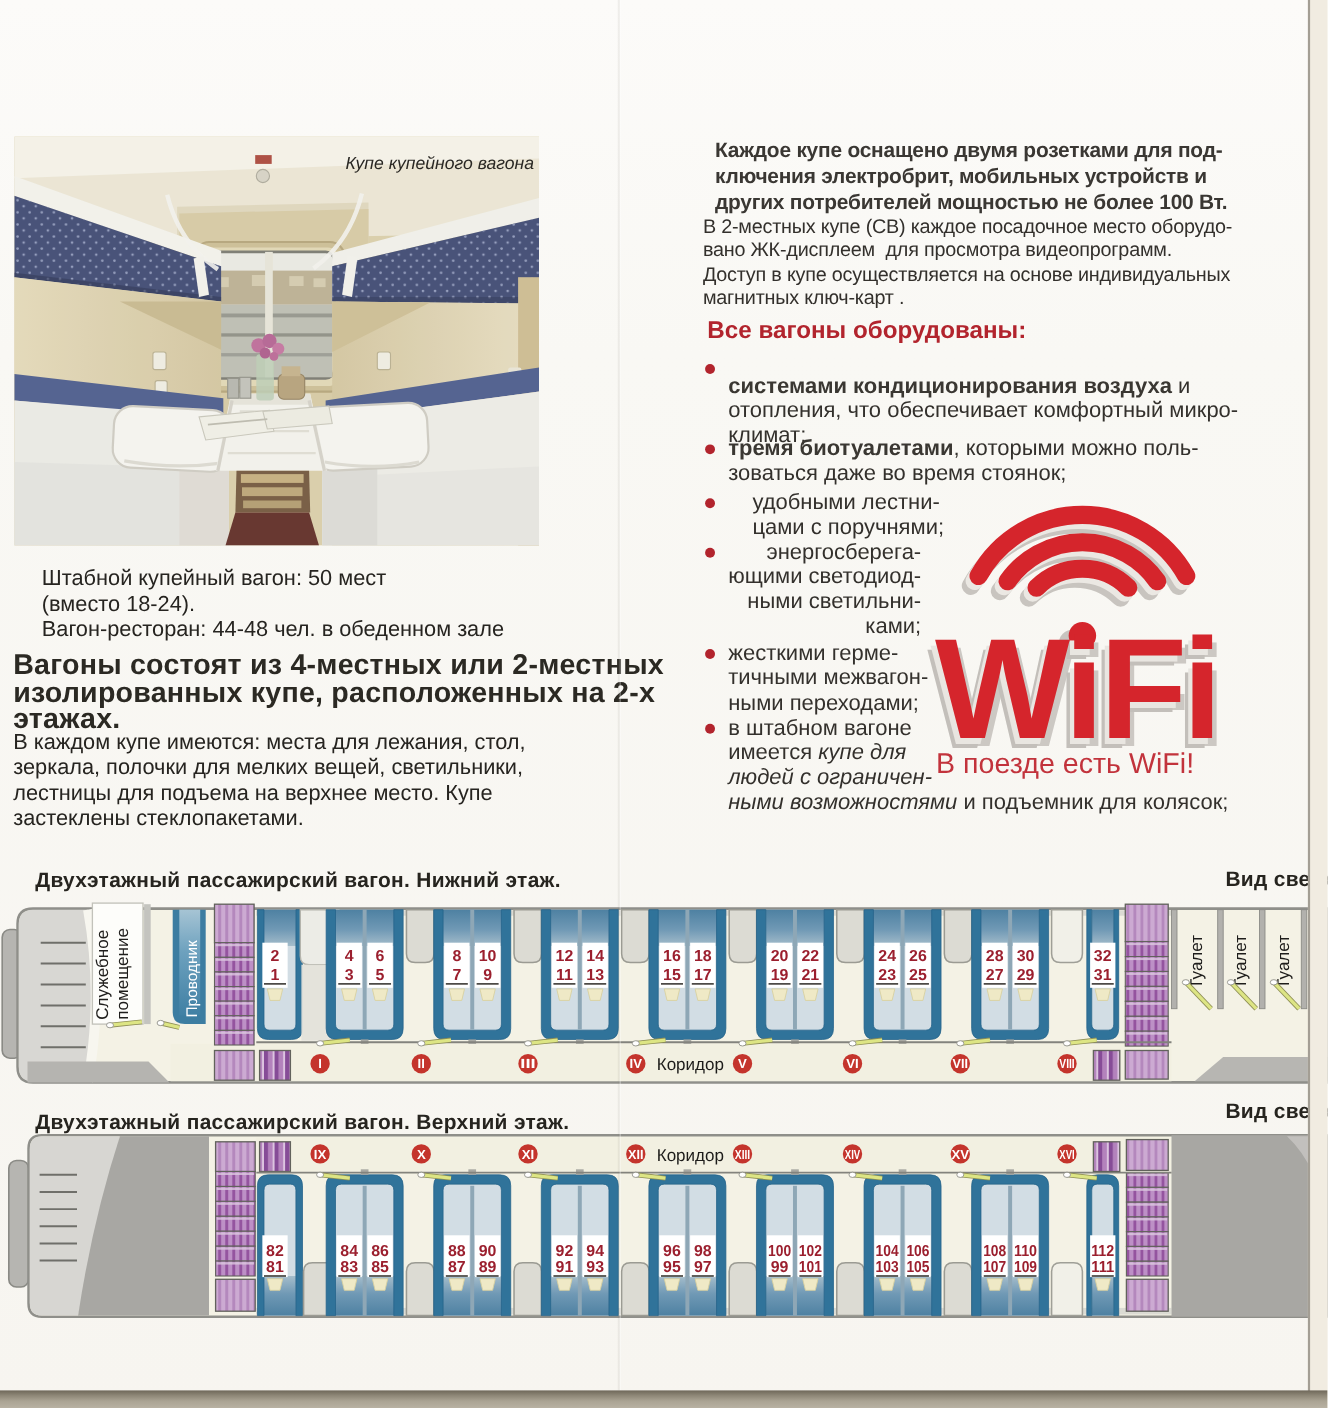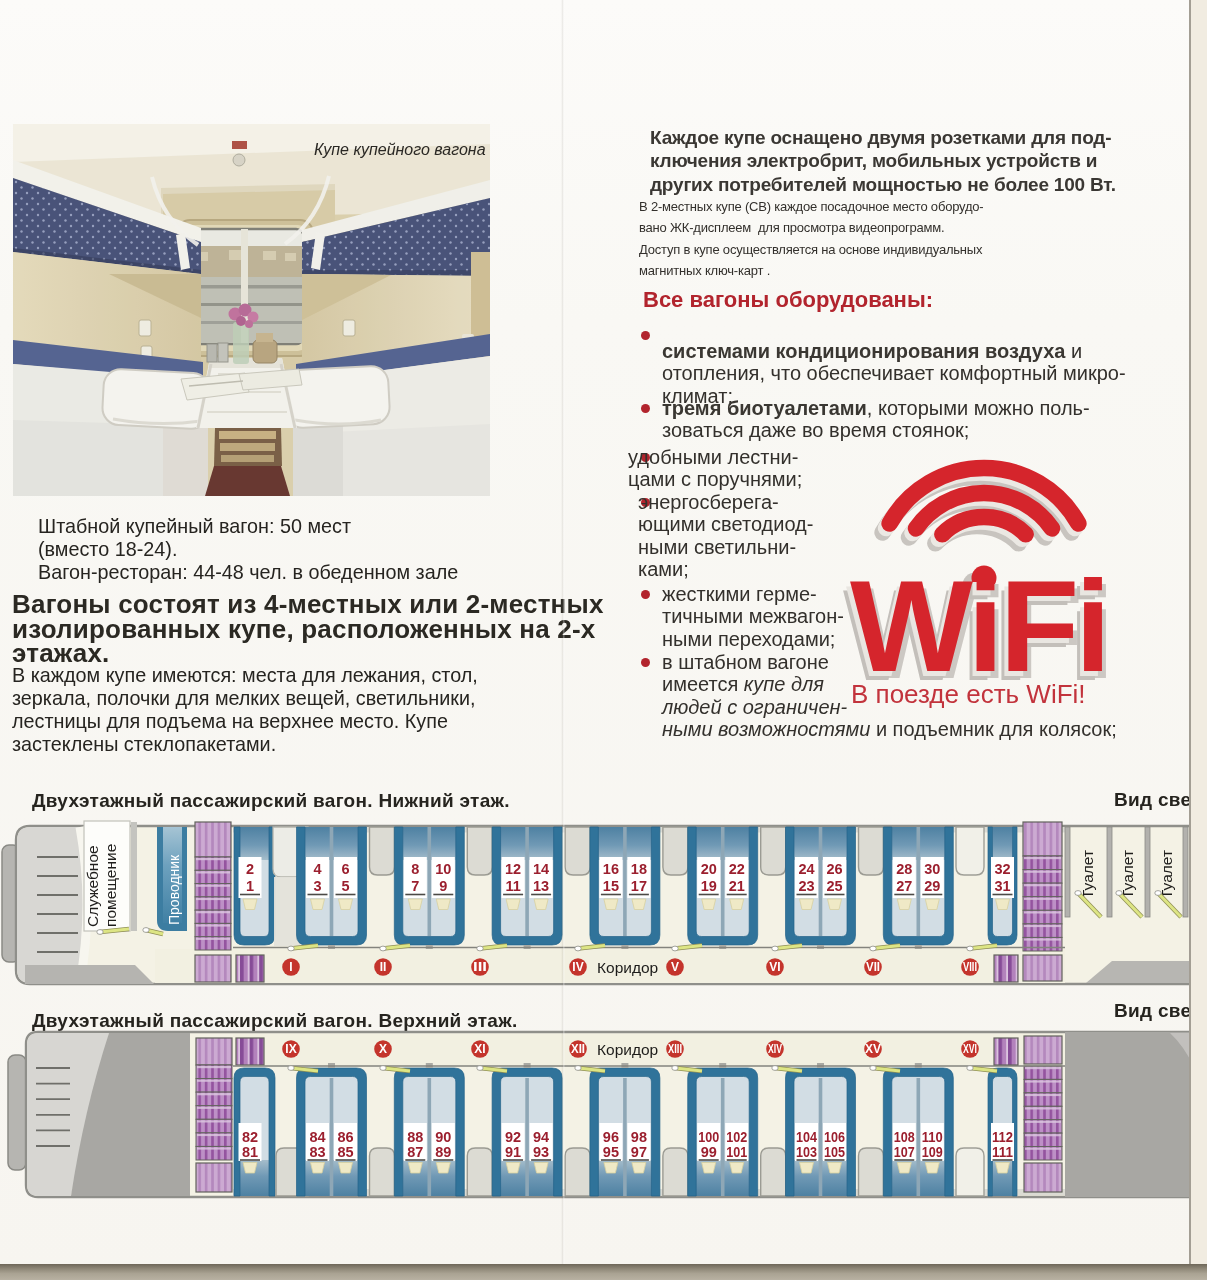--- a/index.html
+++ b/index.html
@@ -1,21 +1,21 @@
 <!DOCTYPE html>
 <html><head><meta charset="utf-8"><style>
 html,body{margin:0;padding:0;}
 body{font-family:"Liberation Sans",sans-serif;}
 .page{position:relative;width:1207px;height:1280px;overflow:hidden;
  background:linear-gradient(180deg,#fcfbf9 0%,#f9f8f4 25%,#f7f5f0 100%);}
 .abs{position:absolute;white-space:nowrap;}
 .t-left{font-size:19.8px;color:#262420;line-height:23px;}
 .t-leftb{font-size:26px;font-weight:bold;color:#2b2923;line-height:24.5px;letter-spacing:0.2px;}
 .t-r1{font-size:19px;font-weight:bold;color:#3a3733;line-height:23.4px;letter-spacing:-0.2px;margin-left:11px;}
-.t-r2{font-size:13px;color:#33302c;line-height:21.4px;letter-spacing:-0.2px;}
+.t-r2{font-size:18px;color:#33302c;line-height:21.4px;letter-spacing:-0.2px;}
 .t-head{font-size:22px;font-weight:bold;color:#b2242d;}
 .t-bul{font-size:20px;color:#33302c;line-height:22.4px;}
 .t-bul b{color:#3a3732;}
 .dot{position:absolute;width:9px;height:9px;border-radius:50%;background:#b2242d;}
 .t-title{font-size:19px;font-weight:bold;color:#26241f;letter-spacing:0.3px;}
 .wifi-word{position:absolute;font-weight:bold;color:#d5252c;letter-spacing:-4px;
  text-shadow:-4px 5px 0 #e9e6e1,-7px 9px 0 #c3bfba,4px 7px 0 #ccc8c3;}
 .wifi-slogan{position:absolute;font-weight:normal;color:#c2333c;}
 .caption{position:absolute;font-style:italic;font-size:16px;color:#2a2824;}
 </style></head><body>
@@ -158,24 +158,24 @@
 
 <div class="abs t-head" style="left:643px;top:287px;">Все вагоны оборудованы:</div>
 
 <span class="dot" style="left:641px;top:331px;"></span>
 <div class="abs t-bul" style="left:662px;top:340px;"><b>системами кондиционирования воздуха</b> и<br>отопления, что обеспечивает комфортный микро-<br>климат;</div>
 
 <span class="dot" style="left:641px;top:404px;"></span>
 <div class="abs t-bul" style="left:662px;top:397px;"><b>тремя биотуалетами</b>, которыми можно поль-<br>зоваться даже во время стоянок;</div>
 
 <span class="dot" style="left:641px;top:453px;"></span>
-<div class="abs t-bul" style="left:628px;top:446px;">удобными лестни-<br>цами с поручнями;</div>
+<div class="abs t-bul" style="left:684px;top:446px;">удобными лестни-<br>цами с поручнями;</div>
 
 <span class="dot" style="left:641px;top:498px;"></span>
-<div class="abs t-bul" style="left:638px;top:491px;">энергосберега-<br>ющими светодиод-<br>ными светильни-<br>ками;</div>
+<div class="abs t-bul" style="left:662px;top:491px;text-align:right;">энергосберега-<br>ющими светодиод-<br>ными светильни-<br>ками;</div>
 
 <span class="dot" style="left:641px;top:590px;"></span>
 <div class="abs t-bul" style="left:662px;top:583px;">жесткими герме-<br>тичными межвагон-<br>ными переходами;</div>
 
 <span class="dot" style="left:641px;top:658px;"></span>
 <div class="abs t-bul" style="left:662px;top:651px;">в штабном вагоне<br>имеется <i>купе для</i><br><i>людей с ограничен-</i><br><i>ными возможностями</i> и подъемник для колясок;</div>
 
 <svg class="abs" style="left:845px;top:445px" width="265" height="160" viewBox="845 445 265 160">
 <g stroke-linecap="round" fill="none">
 <g stroke="#c8c4bf" stroke-width="16.5" transform="translate(-7,9)">

